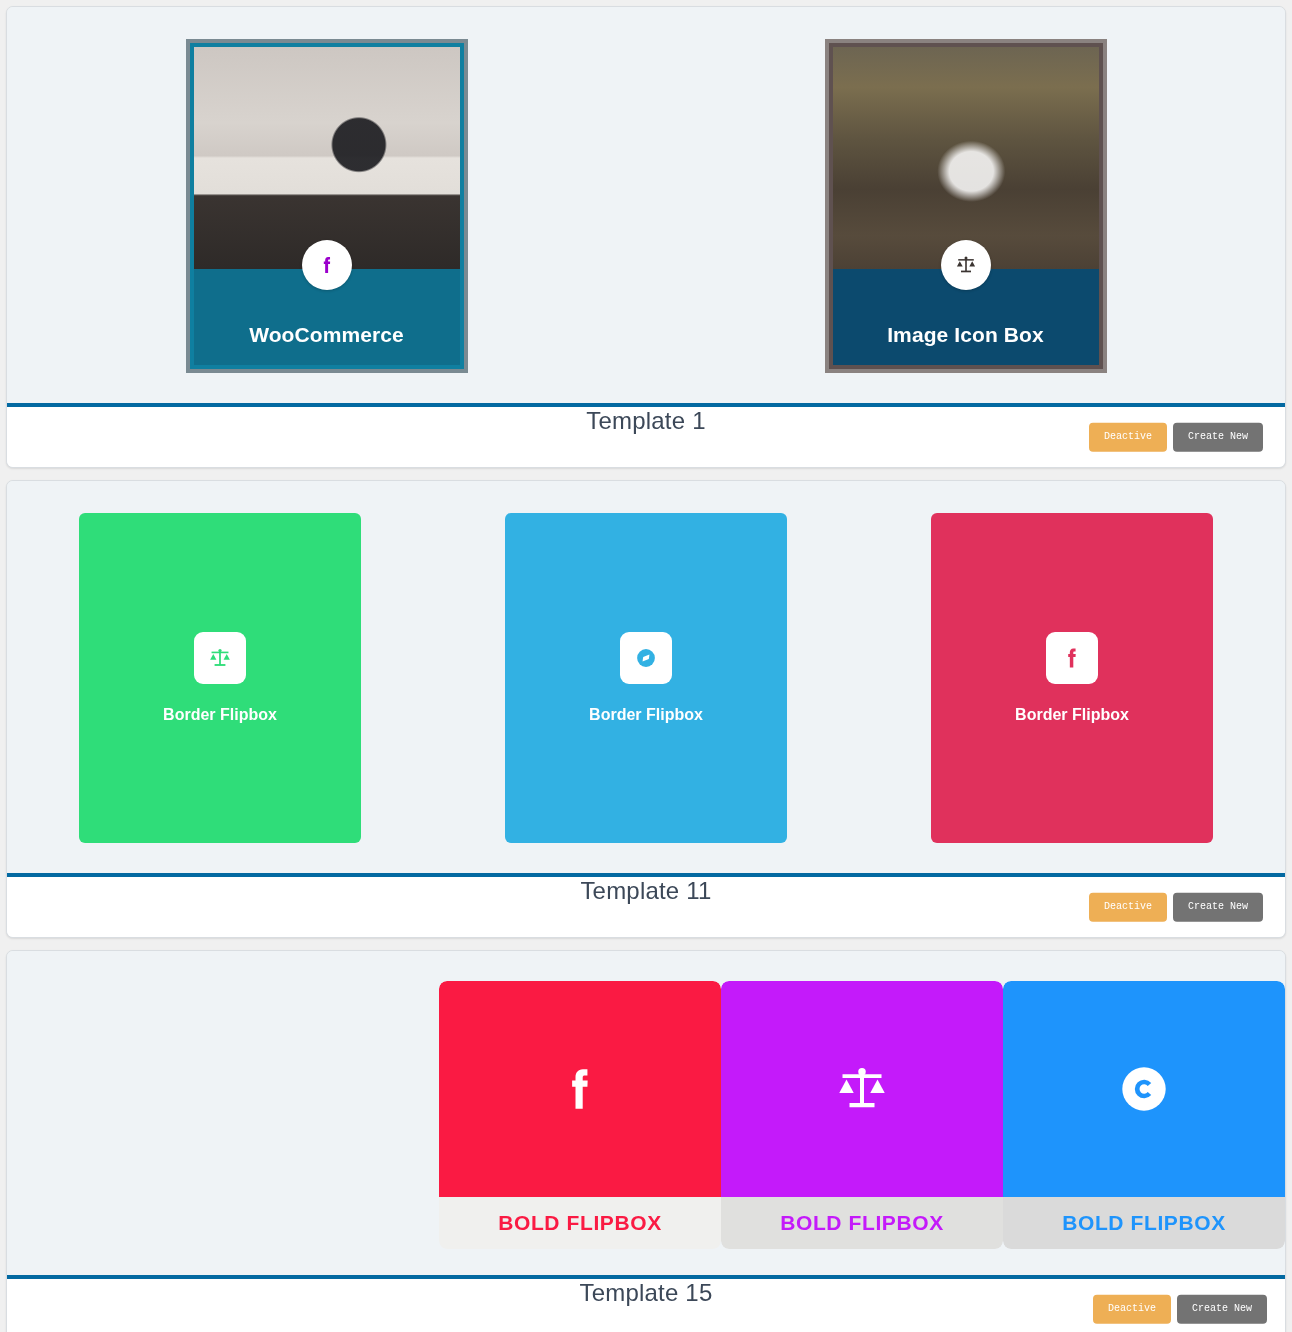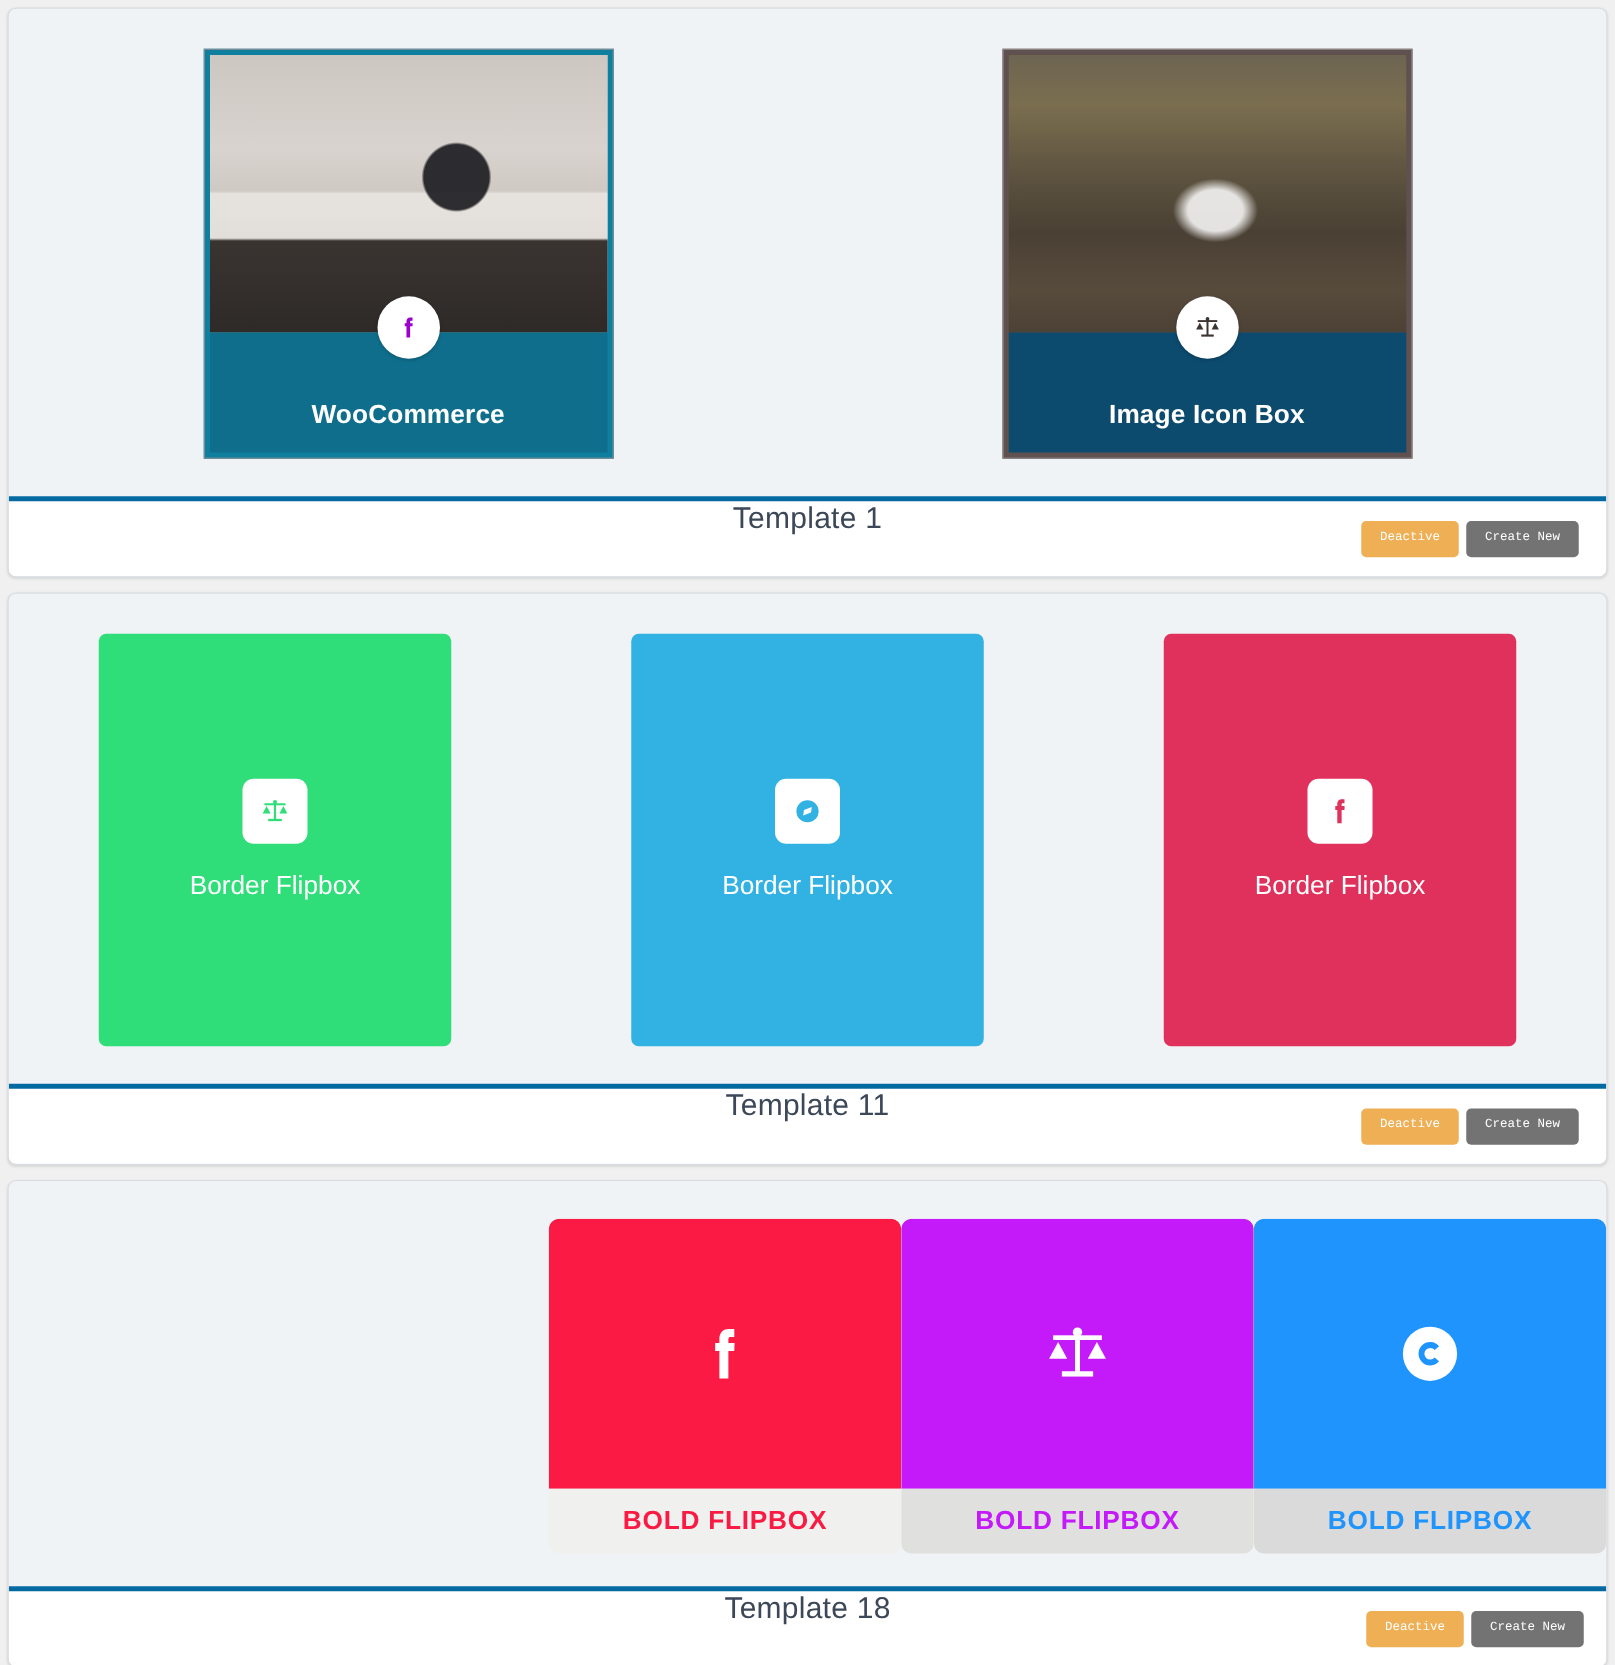--- a/index.html
+++ b/index.html
@@ -68,22 +68,22 @@
     padding: 8px 15px;
     cursor: pointer;
     line-height: 1.25;
     white-space: nowrap;
   }
   .btn-deactive { background: #eeaf55; }
   .btn-create   { background: #737373; }
 
   
   .imgcard {
-    width: 328px;
-    border: 1px solid #0f172a;
+    width: 282px;
+    border: 4px solid #0f172a;
     padding: 4px;
     background: #ffffff;
   }
   .imgcard .photo {
     width: 100%;
     height: 222px;
     background-size: cover;
     background-position: center;
     position: relative;
   }
@@ -131,22 +131,22 @@
     height: 52px;
     background: #ffffff;
     border-radius: 9px;
     display: flex;
     align-items: center;
     justify-content: center;
     margin-bottom: 22px;
   }
   .flipcard .title {
     color: #ffffff;
-    font-size: 21px;
-    font-weight: normal;
+    font-size: 16px;
+    font-weight: bold;
   }
 
   
   .boldcard {
     width: 282px;
     border-radius: 8px;
     overflow: hidden;
   }
   .boldcard .top {
     height: 216px;
@@ -326,21 +326,21 @@
             <circle cx="12" cy="12" r="9.3" fill="#ffffff"></circle>
             <path d="M15.1 14.6a4 4 0 1 1 0-5.2l-1.5 1.3a2 2 0 1 0 0 2.6l1.5 1.3z" fill="#1e94fc"></path>
           </svg>
         </div>
         <div class="caption" style="background:#dadada;color:#1e94fc;">BOLD FLIPBOX</div>
       </div>
 
     </div>
 
     <div class="tpl-footer">
-      <span class="tpl-footer-title">Template 18</span>
+      <span class="tpl-footer-title">Template 15</span>
       <div class="tpl-footer-actions" style="right:18px;">
         <button class="btn btn-deactive">Deactive</button>
         <button class="btn btn-create">Create New</button>
       </div>
     </div>
   </section>
 
 </div>
 
 </body></html>

